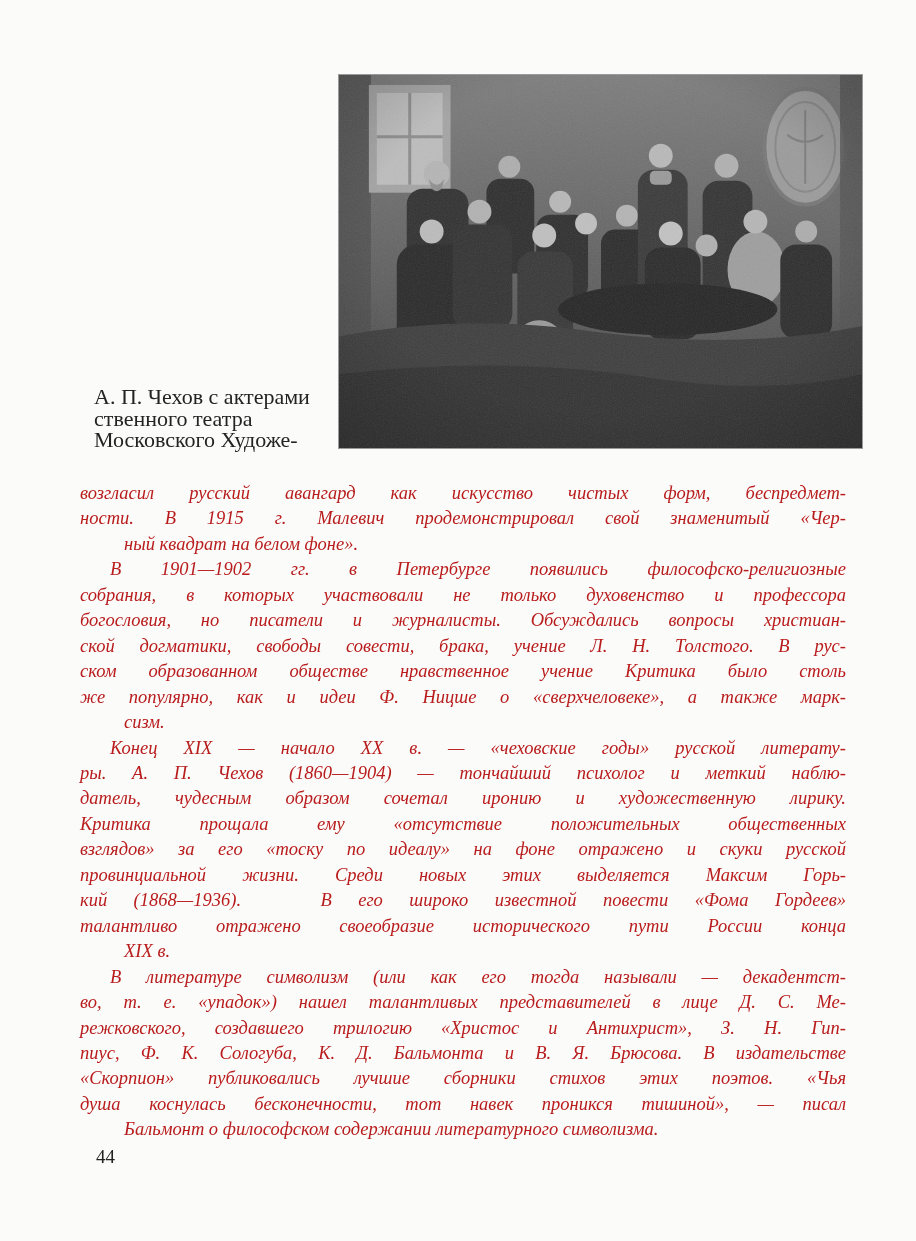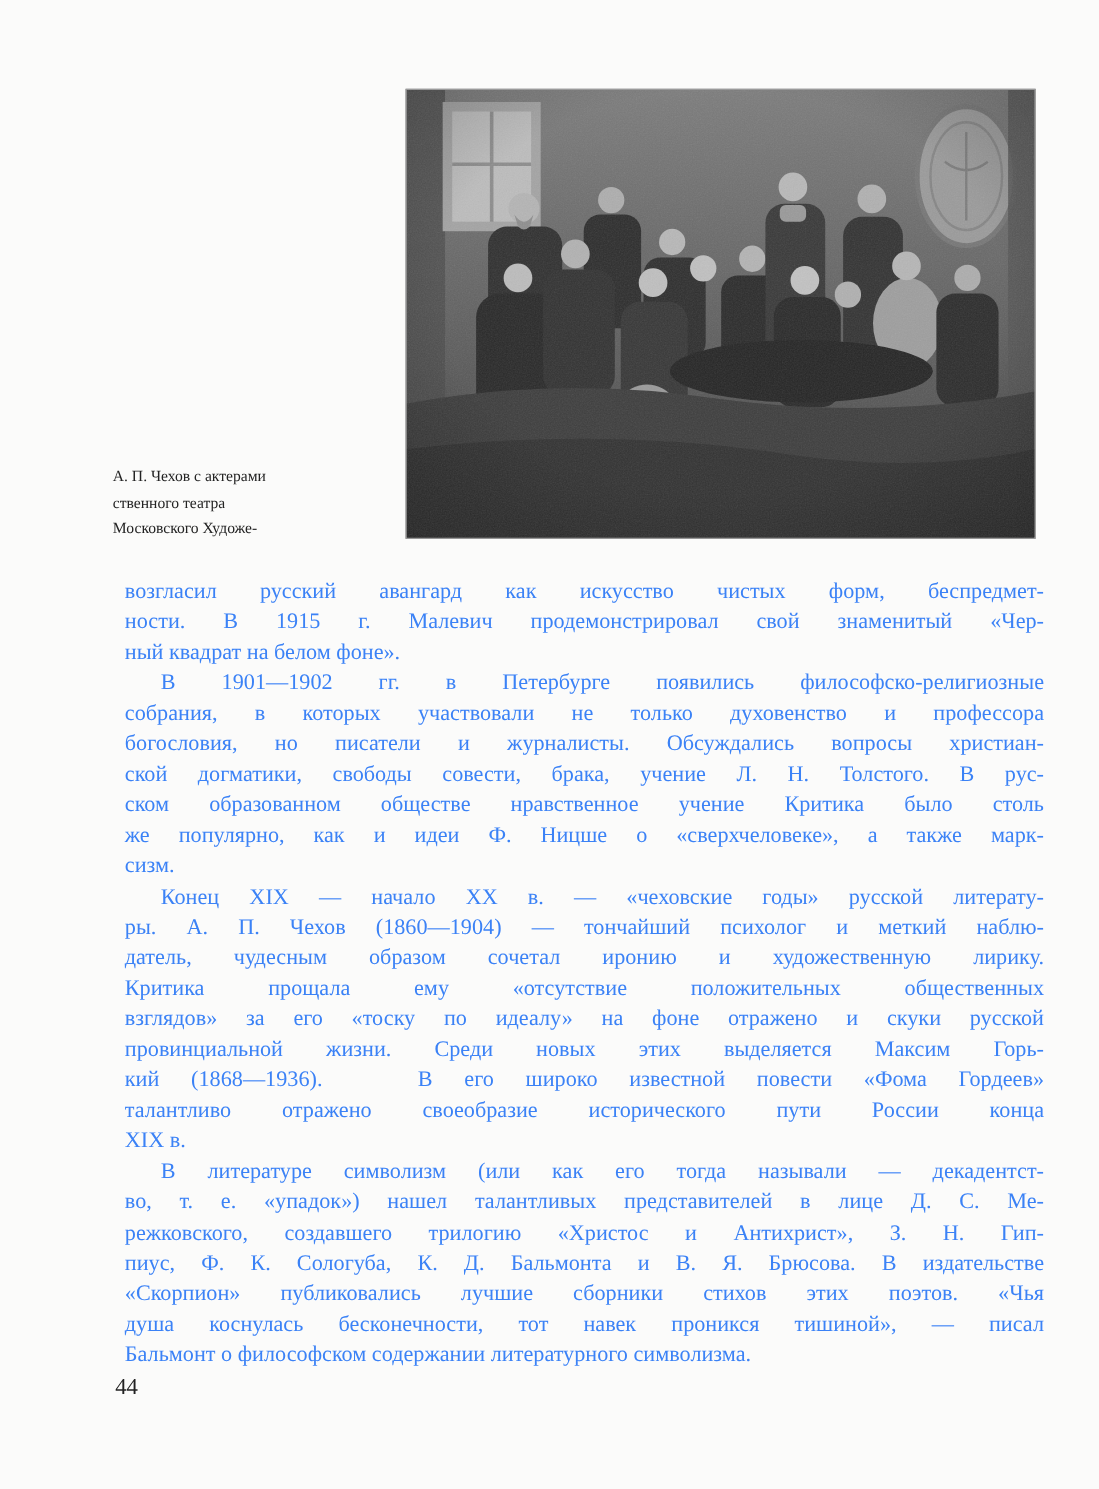--- a/index.html
+++ b/index.html
@@ -15,36 +15,38 @@
   .photo{
     position:absolute;left:338px;top:74px;width:525px;height:375px;
     margin:0;padding:0;
     border:1px solid #9a9a9a;
     box-sizing:border-box;
     background:#6c6c6c;
   }
   .photo svg{display:block;width:100%;height:100%;}
   .caption{
     position:absolute;left:94px;top:386px;width:240px;
-    font-size:13px;line-height:21.5px;
+    font-size:22px;line-height:21.5px;
     color:#232323;
   }
   .body-text{
-    position:absolute;left:104px;top:481px;width:766px;
+    position:absolute;left:80px;top:481px;width:766px;
     font-size:18.5px;line-height:25.45px;
-    color:#3b82f6;
+    color:#b91c1c;
+    font-style:italic;
   }
   .line{
     text-align:justify;
     text-align-last:justify;
     white-space:normal;
   }
   .line.last{
     text-align:left;
     text-align-last:left;
+    margin-left:44px;
   }
   .line.first{
     text-indent:30px;
   }
   .page-number{
     position:absolute;left:96px;top:1146px;
     font-size:19px;color:#222;
   }
 </style>
 </head>

